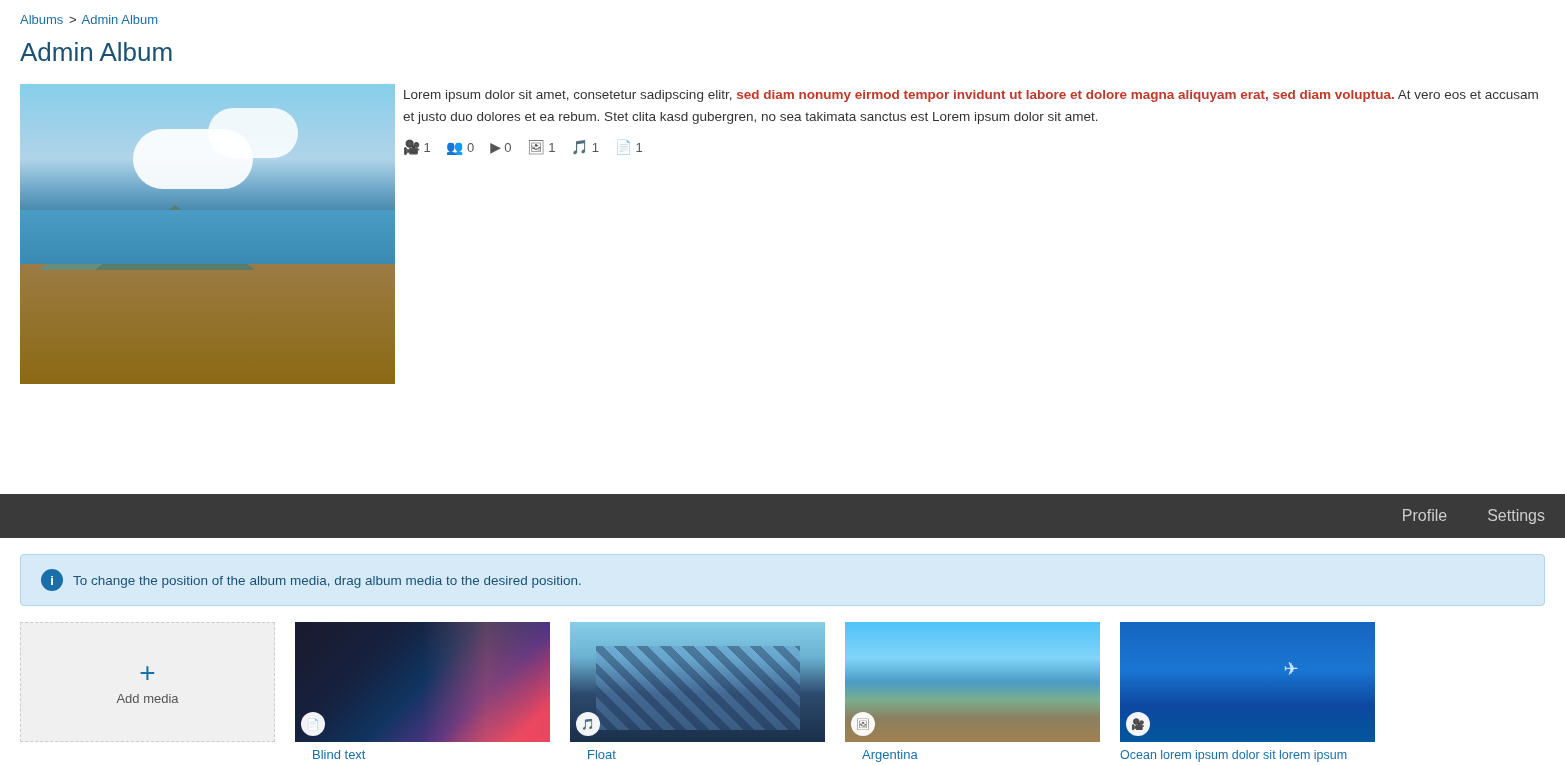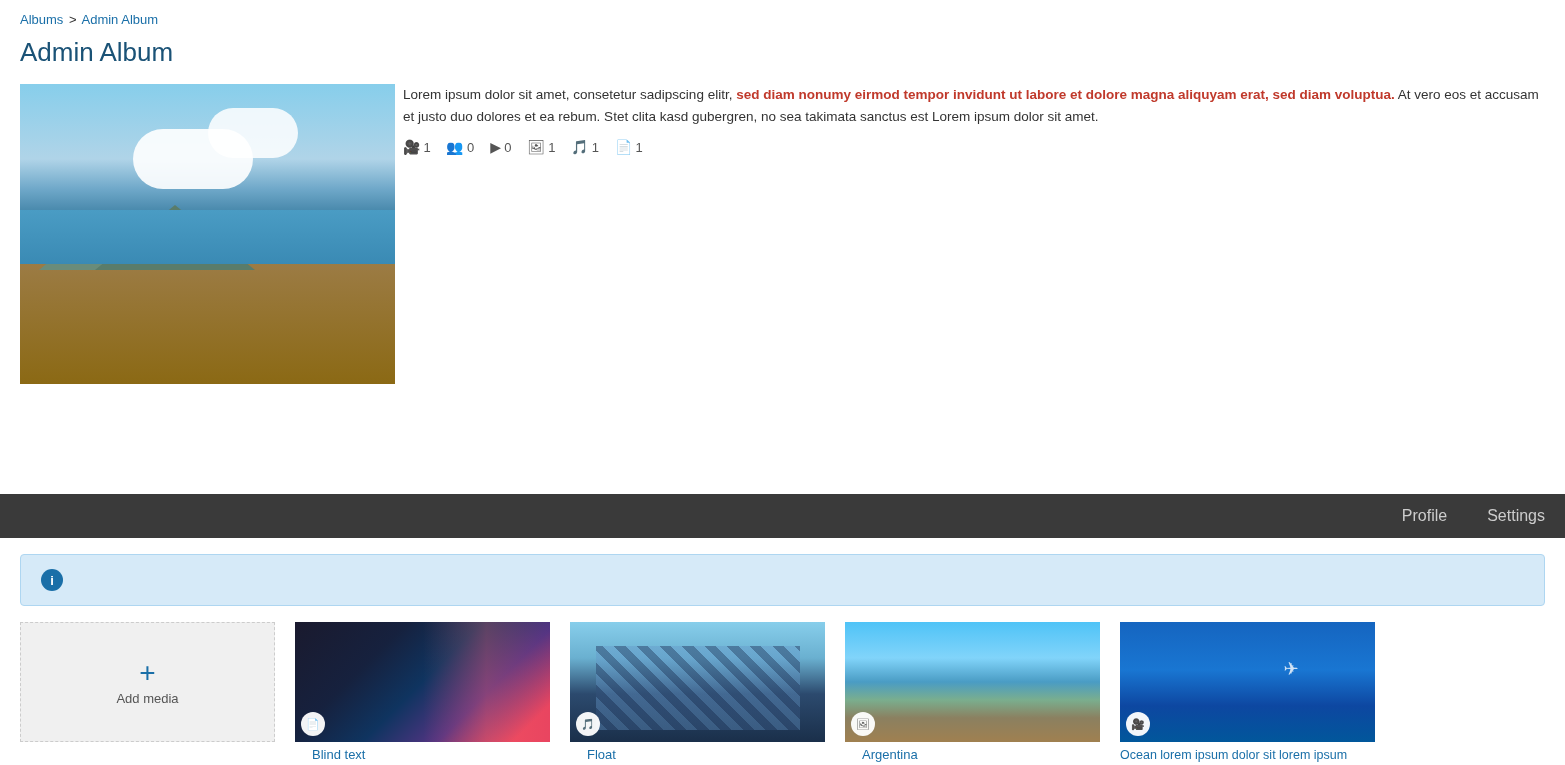--- a/index.html
+++ b/index.html
@@ -352,20 +352,21 @@
   </div>
 </div>
 
 <div class="tab-bar">
   <div class="tab-item">Profile</div>
   <div class="tab-item">Settings</div>
 </div>
 
 <div class="info-banner">
   <div class="info-icon">i</div>
+  <span>To change the position of the album media, drag album media to the desired position.</span>
 </div>
 
 <div class="media-grid">
 
   <div class="add-media-tile">
     <div class="add-media-plus">+</div>
     <div class="add-media-label">Add media</div>
   </div>
 
   <div class="media-item">

